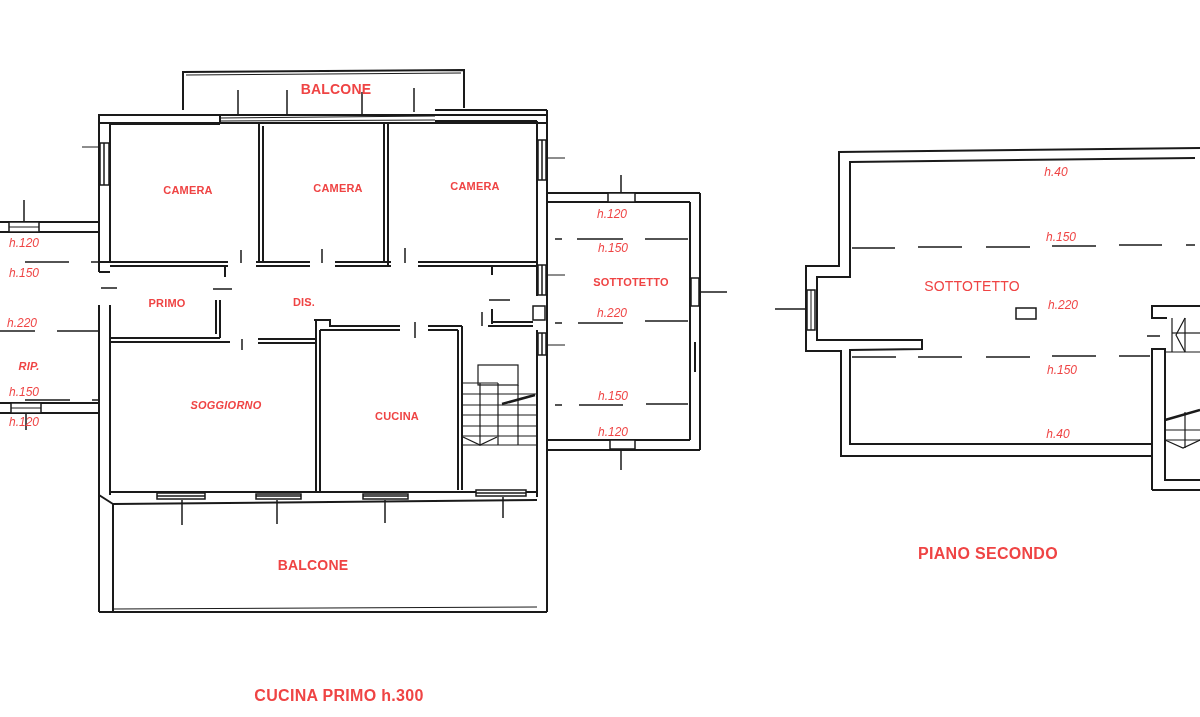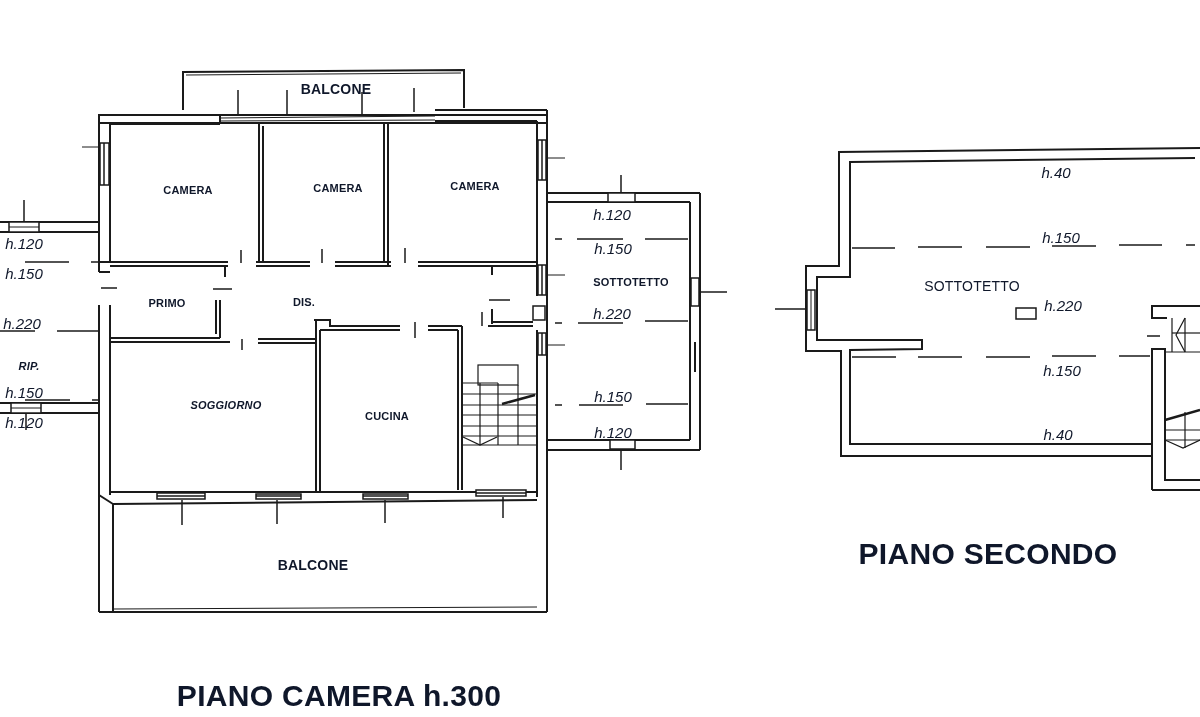--- a/index.html
+++ b/index.html
@@ -1,22 +1,22 @@
 <!DOCTYPE html>
 <html><head>
 <meta charset="utf-8">
 <style>
   html, body { margin: 0; padding: 0; background: #ffffff; }
   body { width: 1200px; height: 717px; position: relative; overflow: hidden; font-family: "Liberation Sans", sans-serif; color: #1a1a1a; }
   svg.plan { position: absolute; left: 0; top: 0; }
-  .lbl { position: absolute; font-family: "Liberation Sans", sans-serif; font-weight: bold; color: #0f172a; white-space: nowrap; transform: translate(-50%, -50%); }
+  .lbl { position: absolute; font-family: "Liberation Sans", sans-serif; font-weight: bold; color: #ef4444; white-space: nowrap; transform: translate(-50%, -50%); }
   .room { font-size: 11px; letter-spacing: 0.2px; }
   .room-thin { font-size: 14px; font-weight: normal; }
-  .hgt { font-size: 15px; font-style: italic; font-weight: normal; }
-  .title { font-size: 30px; font-weight: bold; letter-spacing: 0.3px; }
+  .hgt { font-size: 12px; font-style: italic; font-weight: normal; }
+  .title { font-size: 16px; font-weight: bold; letter-spacing: 0.3px; }
 </style>
 </head>
 <body>
 
 <svg class="plan" width="1200" height="717" viewBox="0 0 1200 717" xmlns="http://www.w3.org/2000/svg">
   <g fill="none" stroke="#1a1a1a" stroke-width="2">
 
     <g>
       <polyline points="183,110 183,72 464,70 464,108"></polyline>
       <line x1="186" y1="75" x2="461" y2="73" stroke-width="1"></line>
@@ -240,21 +240,21 @@
   </g>
 </svg>
 
 <div class="lbl room" style="left:336px;top:89px;font-size:14px;">BALCONE</div>
 <div class="lbl room" style="left:188px;top:190px;">CAMERA</div>
 <div class="lbl room" style="left:338px;top:188px;">CAMERA</div>
 <div class="lbl room" style="left:475px;top:186px;">CAMERA</div>
 <div class="lbl room" style="left:167px;top:303px;">PRIMO</div>
 <div class="lbl room" style="left:304px;top:302px;text-align:center;">DIS.</div>
 <div class="lbl room" style="left:226px;top:405px;font-style:italic;">SOGGIORNO</div>
-<div class="lbl room" style="left:387px;top:416px;">CUCINA</div>
+<div class="lbl room" style="left:397px;top:416px;">CUCINA</div>
 <div class="lbl room" style="left:313px;top:565px;font-size:14px;">BALCONE</div>
 <div class="lbl room" style="left:631px;top:282px;">SOTTOTETTO</div>
 <div class="lbl room" style="left:29px;top:366px;font-style:italic;">RIP.</div>
 
 <div class="lbl hgt" style="left:612px;top:214px;">h.120</div>
 <div class="lbl hgt" style="left:613px;top:248px;">h.150</div>
 <div class="lbl hgt" style="left:612px;top:313px;">h.220</div>
 <div class="lbl hgt" style="left:613px;top:396px;">h.150</div>
 <div class="lbl hgt" style="left:613px;top:432px;">h.120</div>
 
@@ -264,14 +264,14 @@
 <div class="lbl hgt" style="left:24px;top:392px;">h.150</div>
 <div class="lbl hgt" style="left:24px;top:422px;">h.120</div>
 
 <div class="lbl room room-thin" style="left:972px;top:286px;">SOTTOTETTO</div>
 <div class="lbl hgt" style="left:1056px;top:172px;">h.40</div>
 <div class="lbl hgt" style="left:1061px;top:237px;">h.150</div>
 <div class="lbl hgt" style="left:1063px;top:305px;">h.220</div>
 <div class="lbl hgt" style="left:1062px;top:370px;">h.150</div>
 <div class="lbl hgt" style="left:1058px;top:434px;">h.40</div>
 
-<div class="lbl title" style="left:339px;top:696px;">PIANO CAMERA h.300</div>
+<div class="lbl title" style="left:339px;top:696px;">CUCINA PRIMO h.300</div>
 <div class="lbl title" style="left:988px;top:554px;">PIANO SECONDO</div>
 
 </body></html>

